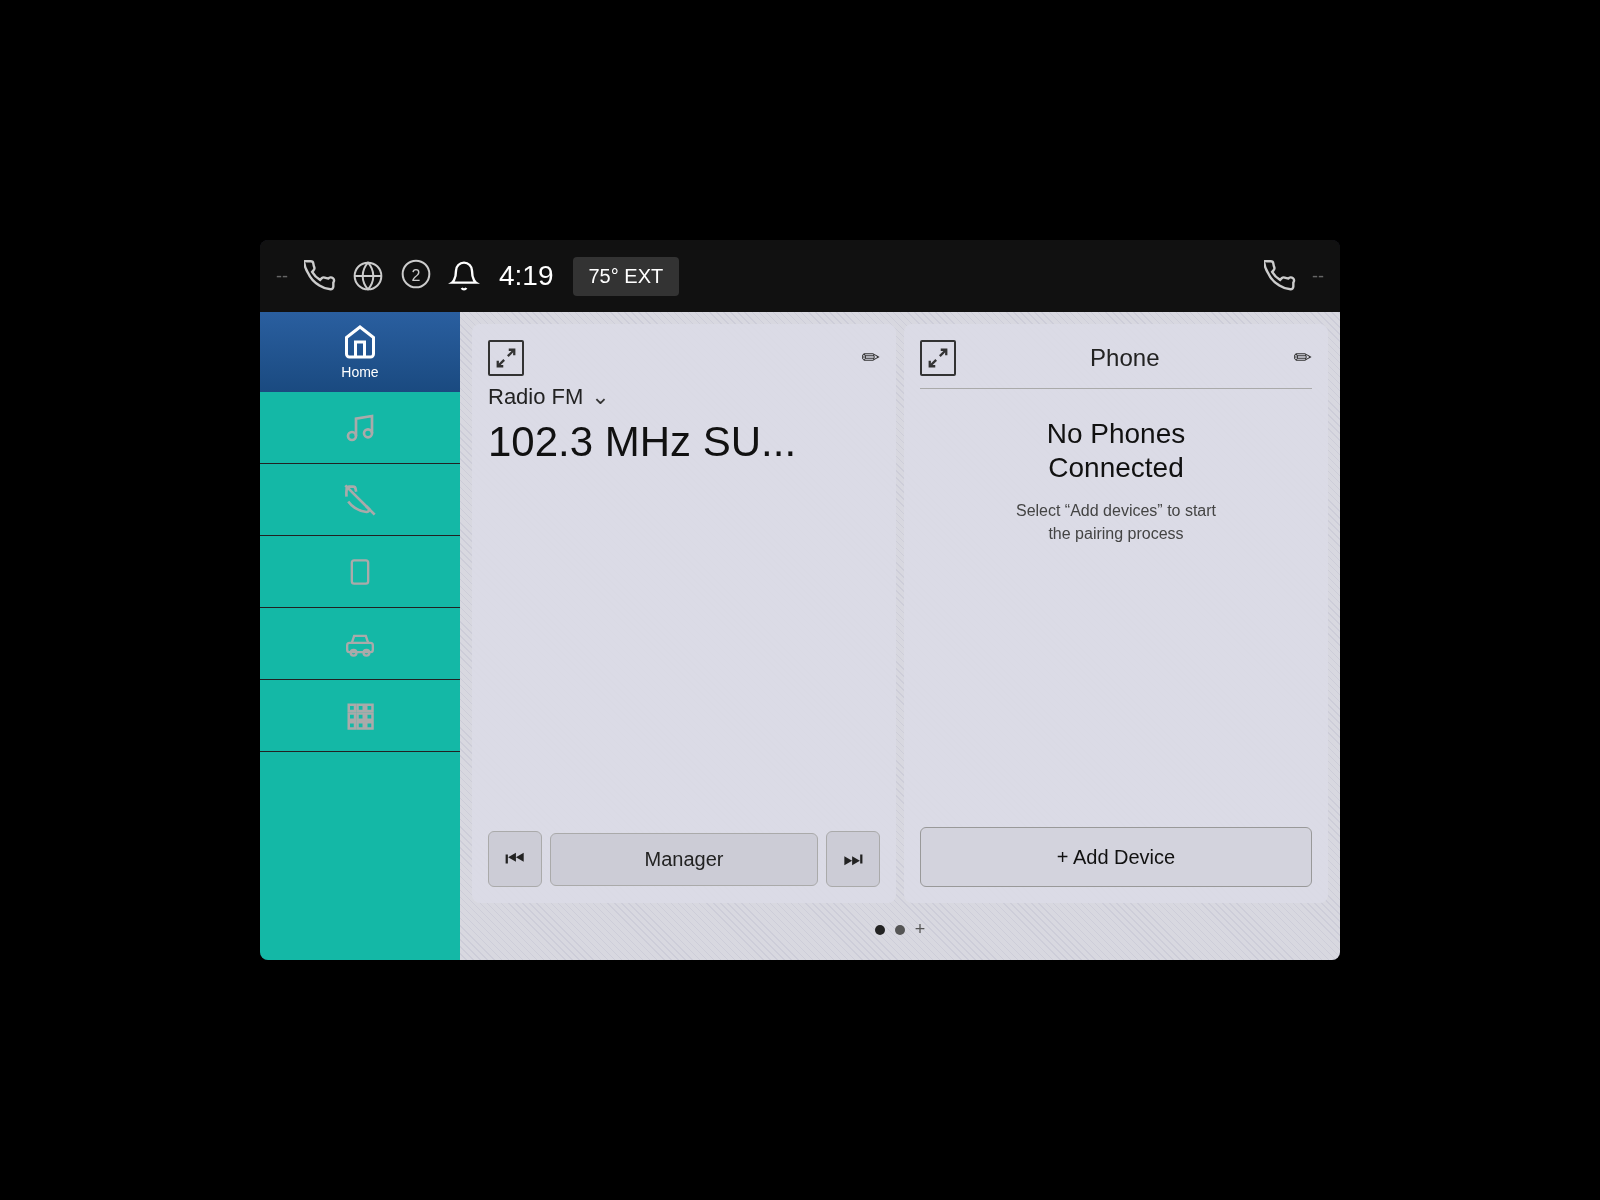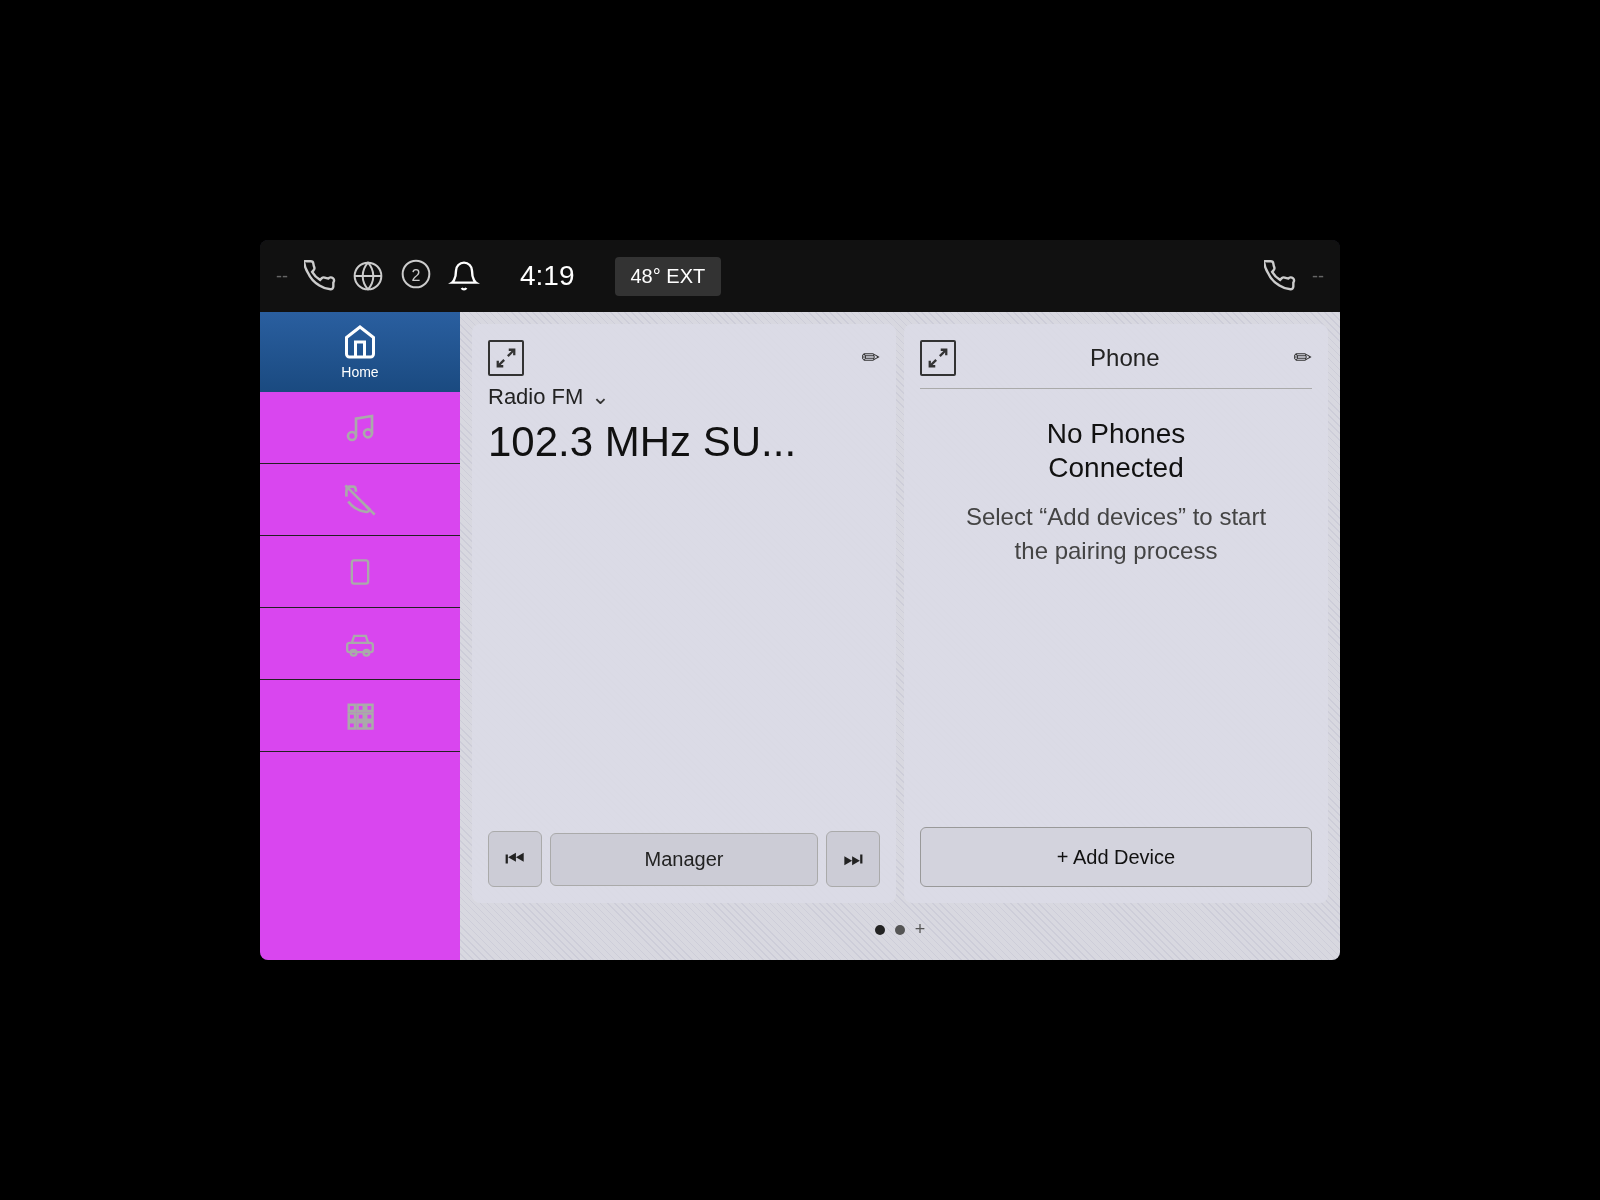--- a/index.html
+++ b/index.html
@@ -19,21 +19,21 @@
       background: #1a1a2e;
       border-radius: 8px;
       overflow: hidden;
       display: flex;
       flex-direction: column;
       position: relative;
     }
 
     .sidebar {
       width: 200px;
-      background: #d946ef;
+      background: #14b8a6;
       display: flex;
       flex-direction: column;
       align-items: center;
       padding-top: 0;
       flex-shrink: 0;
     }
 
     .sidebar-home {
       width: 100%;
       height: 80px;
@@ -91,21 +91,21 @@
       background: #111;
       display: flex;
       align-items: center;
       padding: 0 16px;
       gap: 16px;
       color: #fff;
       flex-shrink: 0;
     }
 
     .status-dash { color: #666; font-size: 18px; }
-    .status-time { font-size: 28px; font-weight: 300; color: #fff; margin: 0 24px; }
+    .status-time { font-size: 28px; font-weight: 300; color: #fff; margin: 0 3px; }
     .status-temp {
       background: #333;
       padding: 8px 16px;
       border-radius: 4px;
       font-size: 20px;
       color: #fff;
     }
     .status-spacer { flex: 1; }
 
     
@@ -246,21 +246,21 @@
       font-size: 28px;
       font-weight: 400;
       color: #111;
       text-align: center;
       line-height: 1.2;
       margin-bottom: 16px;
       margin-top: 16px;
     }
 
     .phone-hint {
-      font-size: 24px;
+      font-size: 16px;
       color: #444;
       text-align: center;
       line-height: 1.4;
       margin-bottom: auto;
     }
 
     .phone-actions {
       display: flex;
       gap: 12px;
       margin-top: 16px;
@@ -327,21 +327,21 @@
         <text x="12" y="17" font-size="12" text-anchor="middle" fill="#ccc" stroke="none">2</text>
       </svg>
     </div>
 
     <svg class="icon-svg" viewBox="0 0 24 24" fill="none" stroke="#fff" stroke-width="1.8">
       <path d="M18 8A6 6 0 006 8c0 7-3 9-3 9h18s-3-2-3-9M13.73 21a2 2 0 01-3.46 0"></path>
     </svg>
 
     <span class="status-time">4:19</span>
 
-    <div class="status-temp">48° EXT</div>
+    <div class="status-temp">75° EXT</div>
 
     <div class="status-spacer"></div>
 
     <svg class="icon-svg" viewBox="0 0 24 24" fill="none" stroke="#ccc" stroke-width="1.8">
       <path d="M22 16.92v3a2 2 0 01-2.18 2 19.79 19.79 0 01-8.63-3.07A19.5 19.5 0 013.07 9.81a19.79 19.79 0 01-3.07-8.67A2 2 0 012 .94h3a2 2 0 012 1.72c.127.96.361 1.903.7 2.81a2 2 0 01-.45 2.11L6.09 8.91a16 16 0 006 6l1.27-1.27a2 2 0 012.11-.45c.907.339 1.85.573 2.81.7A2 2 0 0122 16.92z"></path>
     </svg>
 
     <span class="status-dash">--</span>
   </div>
 

